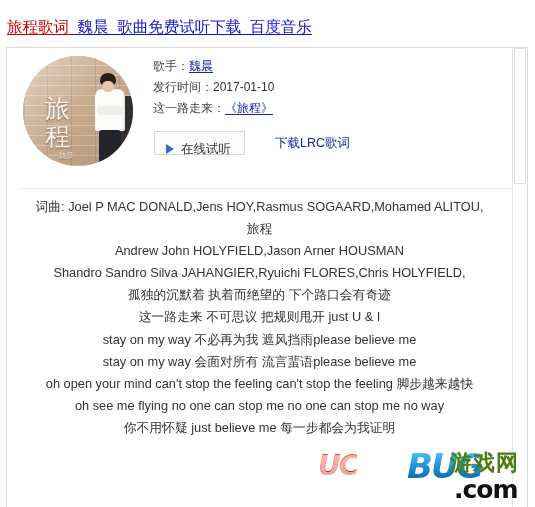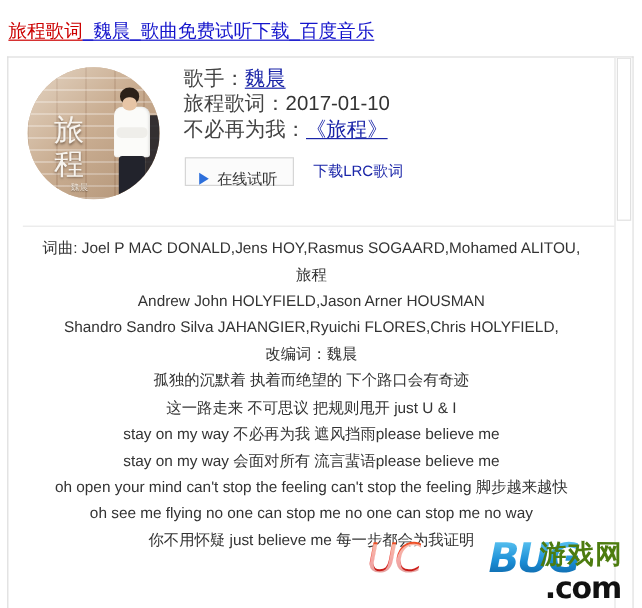--- a/index.html
+++ b/index.html
@@ -160,21 +160,21 @@
     font-size: 7px;
     letter-spacing: .5px;
     text-shadow: 0 1px 1px rgba(60,40,25,.6);
   }
 
   
   .meta {
     position: absolute;
     left: 146px;
     top: 9px;
-    font-size: 17px;
+    font-size: 12px;
     color: #333333;
     line-height: 18px;
   }
   .meta-row {
     white-space: nowrap;
     margin-bottom: 3px;
     height: 18px;
   }
   .meta-label { color: #444444; }
   .meta-link {
@@ -206,21 +206,21 @@
     box-sizing: border-box;
     cursor: pointer;
   }
   .play-tri {
     width: 0; height: 0;
     border-left: 8px solid #2d6fdb;
     border-top: 5px solid transparent;
     border-bottom: 5px solid transparent;
   }
   .btn-lrc {
-    margin-left: 16px;
+    margin-left: 30px;
     font-size: 12.5px;
     color: #1a25a8;
     cursor: pointer;
   }
 
   
   .divider {
     position: absolute;
     left: 12px;
     top: 140px;
@@ -268,26 +268,26 @@
     position: absolute;
     left: 306px;
     top: 447px;
     width: 226px;
     height: 58px;
     pointer-events: none;
     user-select: none;
   }
   .wm-uc {
     position: absolute;
-    left: 0;
+    left: 12px;
     top: 2px;
     font-family: "DejaVu Sans", sans-serif;
-    font-weight: normal;
+    font-weight: bold;
     font-style: italic;
-    font-size: 34px;
+    font-size: 28px;
     line-height: 34px;
     letter-spacing: -2px;
     color: #e8352a;
     background: linear-gradient(180deg, #f05a28 0%, #e4231d 55%, #a8120f 100%);
     -webkit-background-clip: text;
     background-clip: text;
     -webkit-text-fill-color: transparent;
     text-shadow: 0 1px 0 rgba(255,255,255,.6);
   }
   .wm-bug {
@@ -355,45 +355,44 @@
         <div class="cover-title-ch cover-title-1">旅</div>
         <div class="cover-title-ch cover-title-2">程</div>
         <div class="cover-sub">魏晨</div>
       </div>
 
       <div class="meta">
         <div class="meta-row">
           <span class="meta-label">歌手：</span><span class="meta-link">魏晨</span>
         </div>
         <div class="meta-row">
-          <span class="meta-label">旅程歌词：</span><span class="meta-value">2017-01-10</span>
+          <span class="meta-label">发行时间：</span><span class="meta-value">2017-01-10</span>
         </div>
         <div class="meta-row">
-          <span class="meta-label">不必再为我：</span><span class="meta-link">《旅程》</span>
+          <span class="meta-label">这一路走来：</span><span class="meta-link">《旅程》</span>
         </div>
       </div>
 
       <div class="actions">
         <div class="btn-listen">
           <span class="play-tri"></span>
           <span>在线试听</span>
         </div>
         <div class="btn-lrc">下载LRC歌词</div>
       </div>
 
     </div>
 
     <div class="divider"></div>
 
     <div class="lyrics" id="lyrics">
         <div class="lyric-line">词曲: Joel P MAC DONALD,Jens HOY,Rasmus SOGAARD,Mohamed ALITOU,</div>
         <div class="lyric-line">旅程</div>
         <div class="lyric-line">Andrew John HOLYFIELD,Jason Arner HOUSMAN</div>
         <div class="lyric-line">Shandro Sandro Silva JAHANGIER,Ryuichi FLORES,Chris HOLYFIELD,</div>
-        <div class="lyric-line">改编词：魏晨</div>
         <div class="lyric-line">孤独的沉默着 执着而绝望的 下个路口会有奇迹</div>
         <div class="lyric-line">这一路走来 不可思议 把规则甩开 just U &amp; I</div>
         <div class="lyric-line">stay on my way 不必再为我 遮风挡雨please believe me</div>
         <div class="lyric-line">stay on my way 会面对所有 流言蜚语please believe me</div>
         <div class="lyric-line">oh open your mind can't stop the feeling can't stop the feeling 脚步越来越快</div>
         <div class="lyric-line">oh see me flying no one can stop me no one can stop me no way</div>
         <div class="lyric-line">你不用怀疑 just believe me 每一步都会为我证明</div>
       </div>
 
     <div class="scrollbar">

